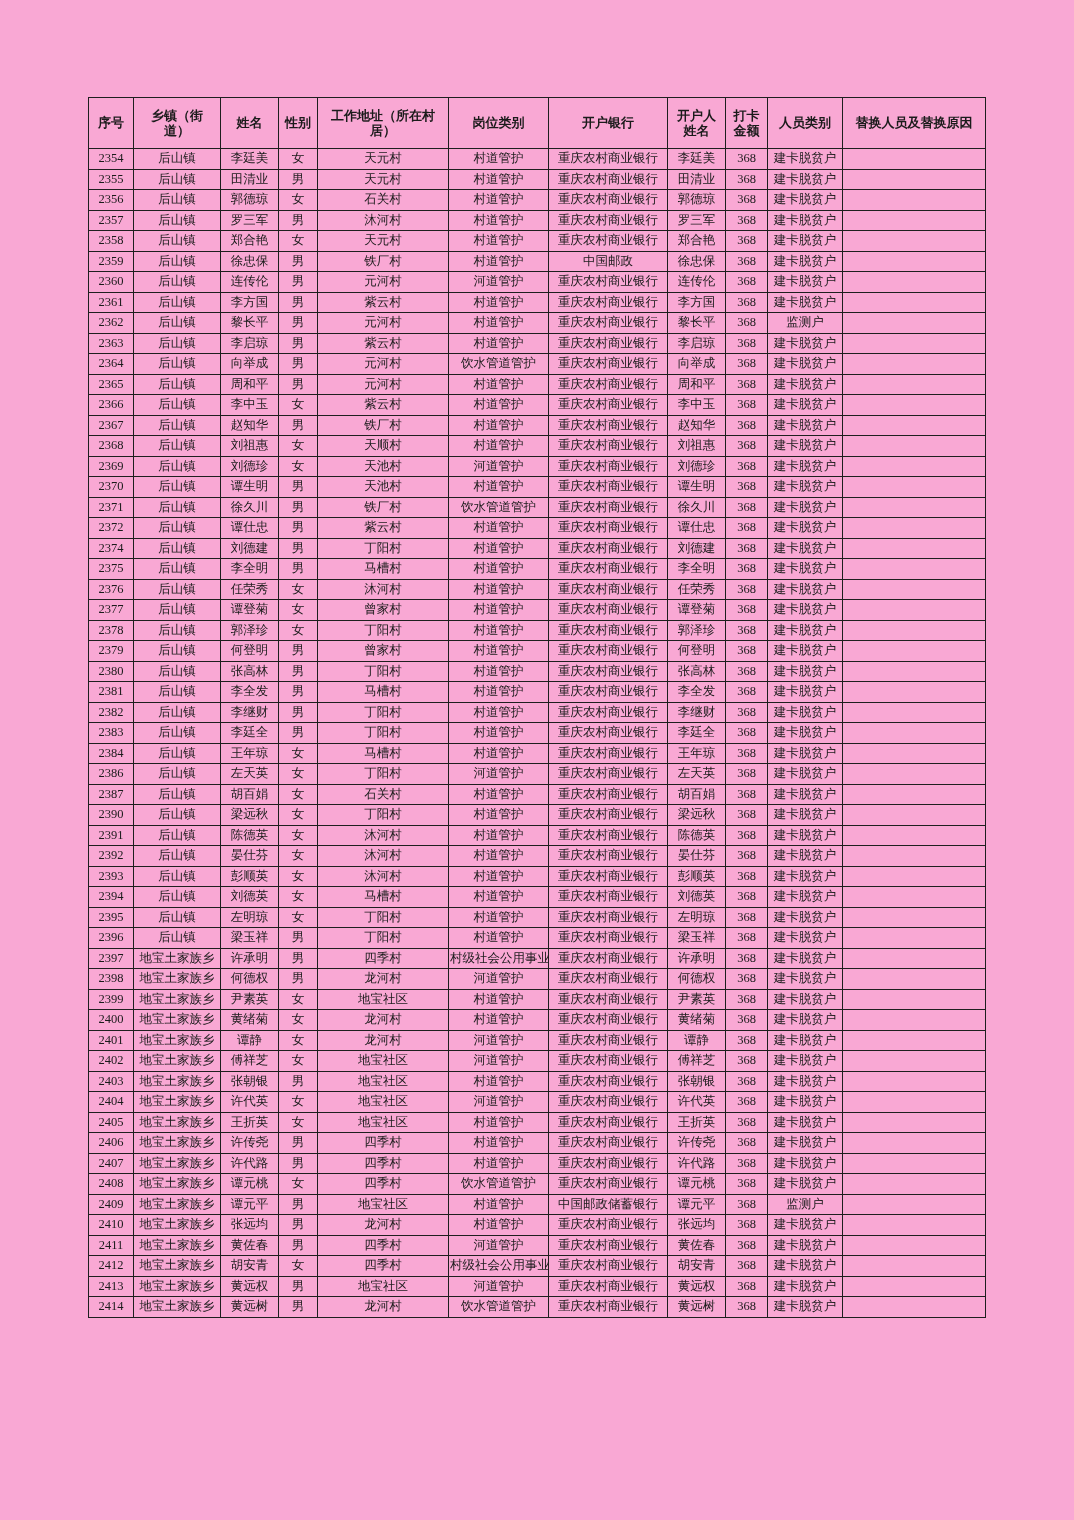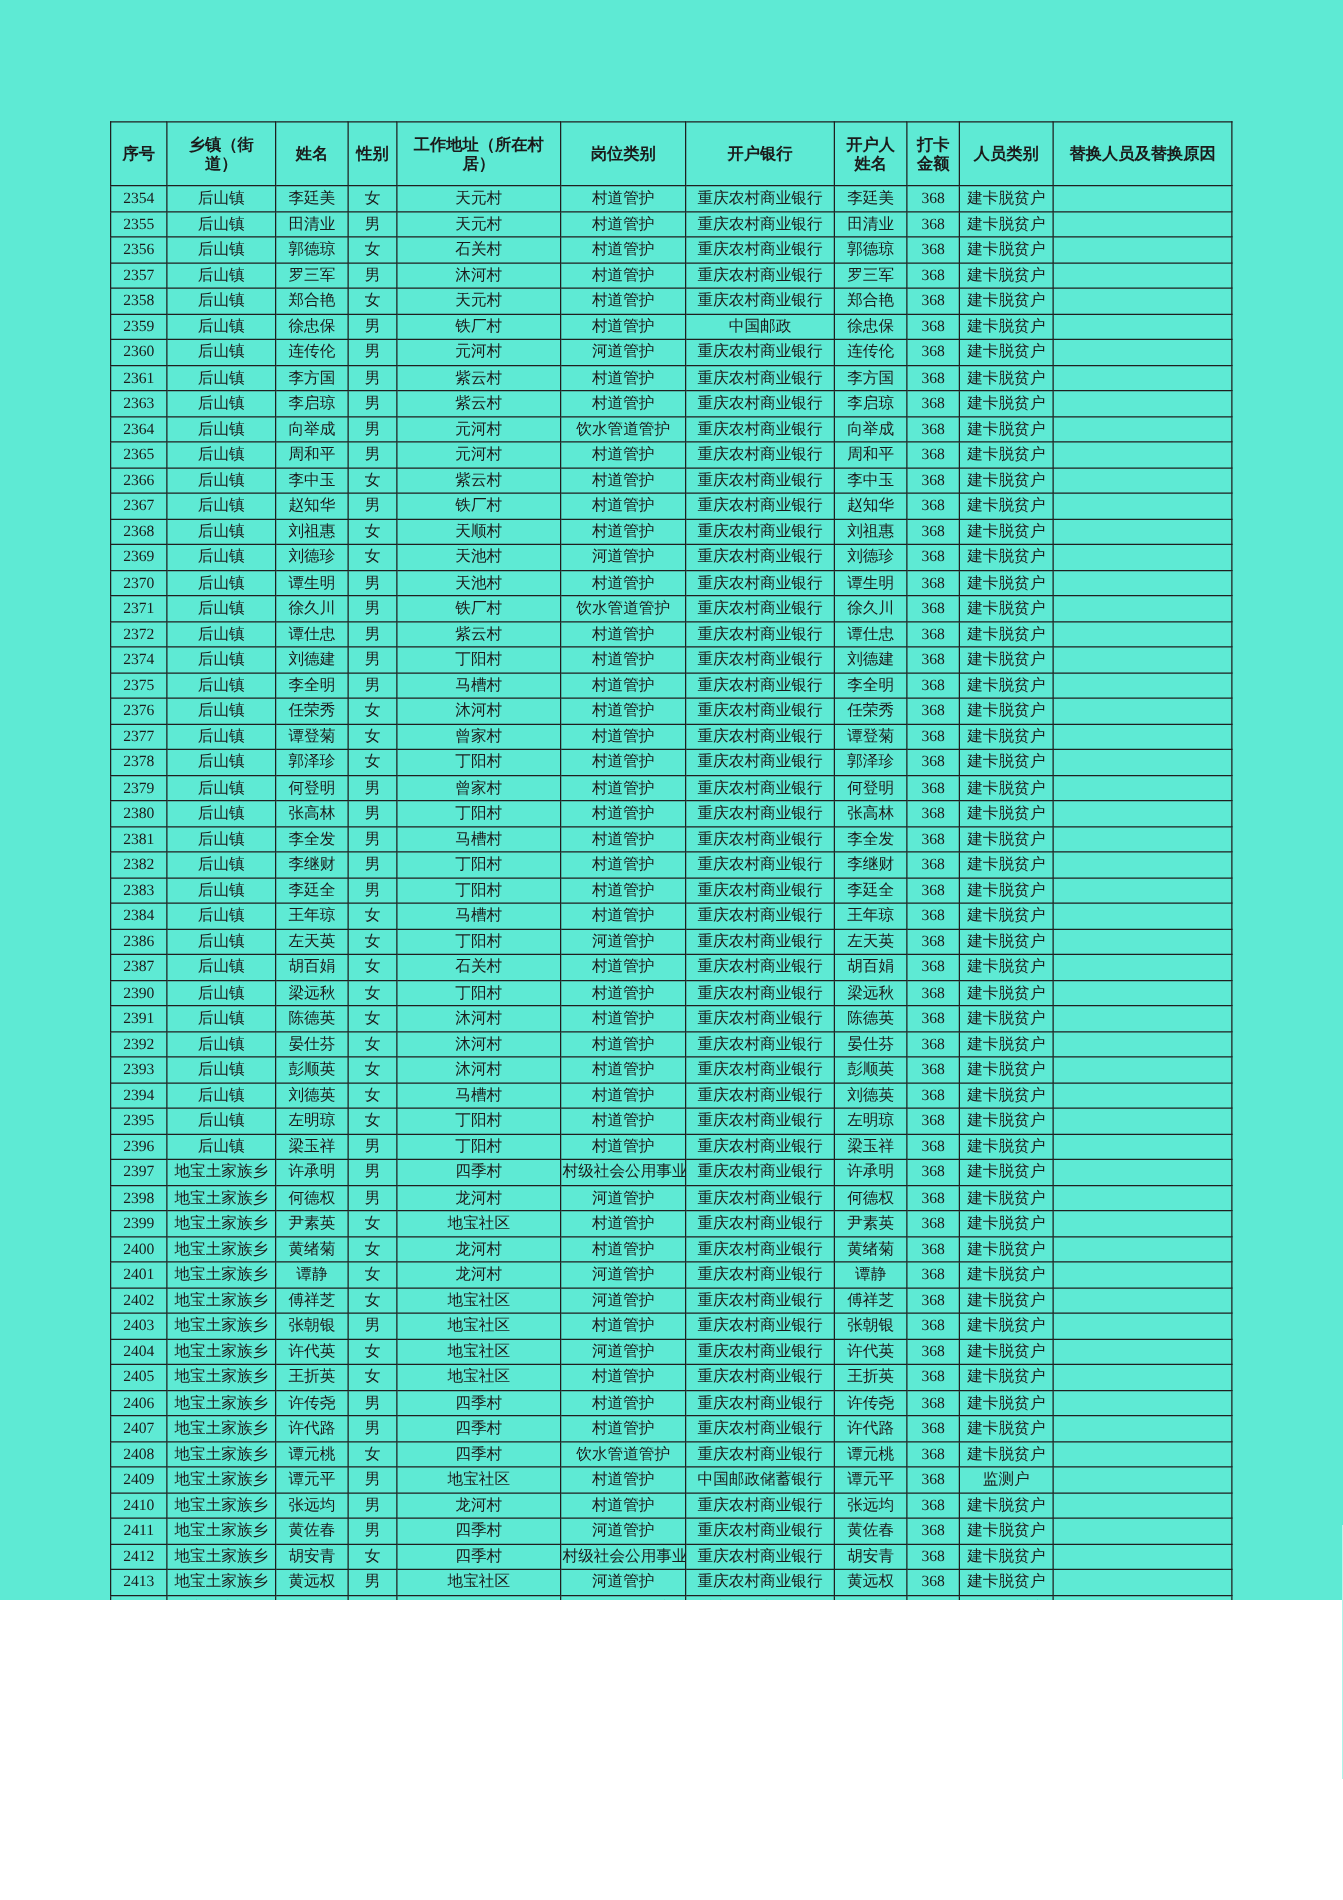--- a/index.html
+++ b/index.html
@@ -3,22 +3,22 @@
 <meta charset="utf-8">
 <style>
   html, body {
     margin: 0;
     padding: 0;
     background: #ffffff;
   }
   .page {
     position: relative;
     width: 1074px;
-    height: 1280px;
-    background: #5eead4;
+    height: 1520px;
+    background: #f9a8d4;
     overflow: hidden;
   }
   table.grid {
     position: absolute;
     left: 88px;
     top: 97px;
     width: 897px;
     border-collapse: collapse;
     table-layout: fixed;
     color: #1b1b1b;
@@ -192,20 +192,33 @@
           <td>男</td>
           <td>紫云村</td>
           <td>村道管护</td>
           <td>重庆农村商业银行</td>
           <td>李方国</td>
           <td>368</td>
           <td>建卡脱贫户</td>
           <td></td>
         </tr>
         <tr>
+          <td>2362</td>
+          <td>后山镇</td>
+          <td>黎长平</td>
+          <td>男</td>
+          <td>元河村</td>
+          <td>村道管护</td>
+          <td>重庆农村商业银行</td>
+          <td>黎长平</td>
+          <td>368</td>
+          <td>监测户</td>
+          <td></td>
+        </tr>
+        <tr>
           <td>2363</td>
           <td>后山镇</td>
           <td>李启琼</td>
           <td>男</td>
           <td>紫云村</td>
           <td>村道管护</td>
           <td>重庆农村商业银行</td>
           <td>李启琼</td>
           <td>368</td>
           <td>建卡脱贫户</td>

